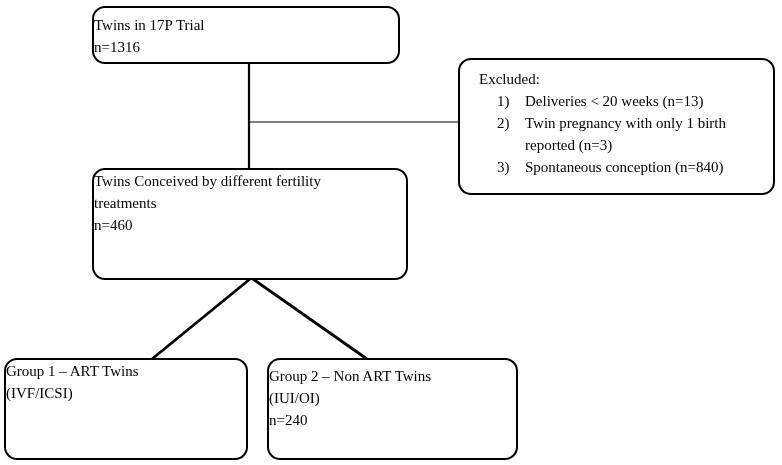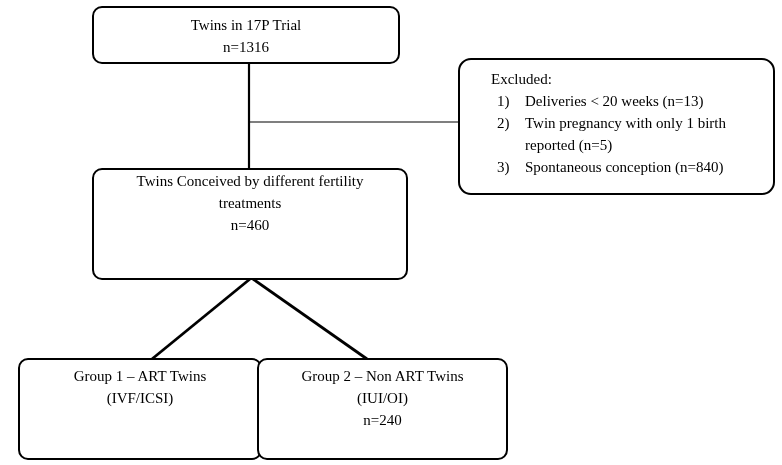--- a/index.html
+++ b/index.html
@@ -29,52 +29,51 @@
   .connectors line.thicker { stroke-width: 2.8; }
   .box {
     position: absolute;
     box-sizing: border-box;
     border: 2px solid #000000;
     border-radius: 13px;
     background: #ffffff;
     font-size: 15px;
     line-height: 22px;
   }
-  .box.centered { text-align: center; border-radius: 10px; }
+  .box.centered { text-align: left; }
   .top-box {
     left: 92px; top: 6px;
     width: 308px; height: 58px;
     padding-top: 6px;
   }
   .excluded-box {
     left: 458px; top: 58px;
     width: 317px; height: 137px;
     padding: 8px 8px 0 0;
   }
-  .excl-title { padding-left: 31px; }
+  .excl-title { padding-left: 19px; }
   .excl-item {
     display: flex;
     padding-left: 37px;
   }
   .excl-num {
     width: 28px;
     flex-shrink: 0;
   }
   .excl-text { flex: 1; }
   .middle-box {
     left: 92px; top: 168px;
     width: 316px; height: 112px;
   }
   .group1-box {
-    left: 18px; top: 358px;
+    left: 4px; top: 358px;
     width: 244px; height: 102px;
-    padding-top: 5px;
   }
   .group2-box {
-    left: 257px; top: 358px;
+    left: 267px; top: 358px;
     width: 251px; height: 102px;
     padding-top: 5px;
   }
 </style>
 </head>
 <body>
 
 <div class="canvas" style="background: rgb(255, 255, 255); color: rgb(0, 0, 0);">
 
   <svg class="connectors" viewBox="0 0 782 465" xmlns="http://www.w3.org/2000/svg">
@@ -90,21 +89,21 @@
   </div>
 
   <div class="box excluded-box" style="border-color: rgb(0, 0, 0); background: rgb(255, 255, 255);">
     <div class="excl-title">Excluded:</div>
     <div class="excl-item">
       <span class="excl-num">1)</span>
       <span class="excl-text">Deliveries &lt; 20 weeks (n=13)</span>
     </div>
     <div class="excl-item">
       <span class="excl-num">2)</span>
-      <span class="excl-text">Twin pregnancy with only 1 birth reported (n=5)</span>
+      <span class="excl-text">Twin pregnancy with only 1 birth reported (n=3)</span>
     </div>
     <div class="excl-item">
       <span class="excl-num">3)</span>
       <span class="excl-text">Spontaneous conception (n=840)</span>
     </div>
   </div>
 
   <div class="box centered middle-box" style="border-color: rgb(0, 0, 0); background: rgb(255, 255, 255);">
     <div>Twins Conceived by different fertility</div>
     <div>treatments</div>

